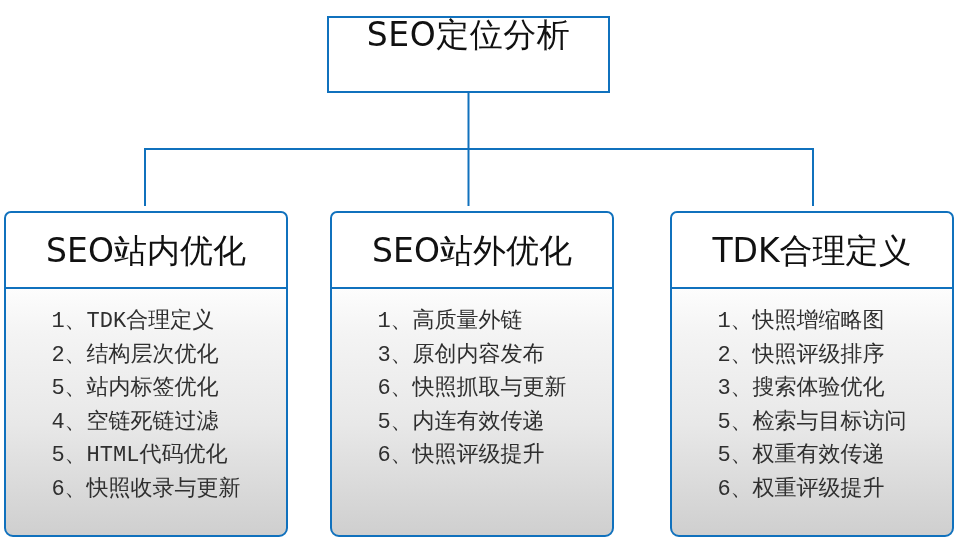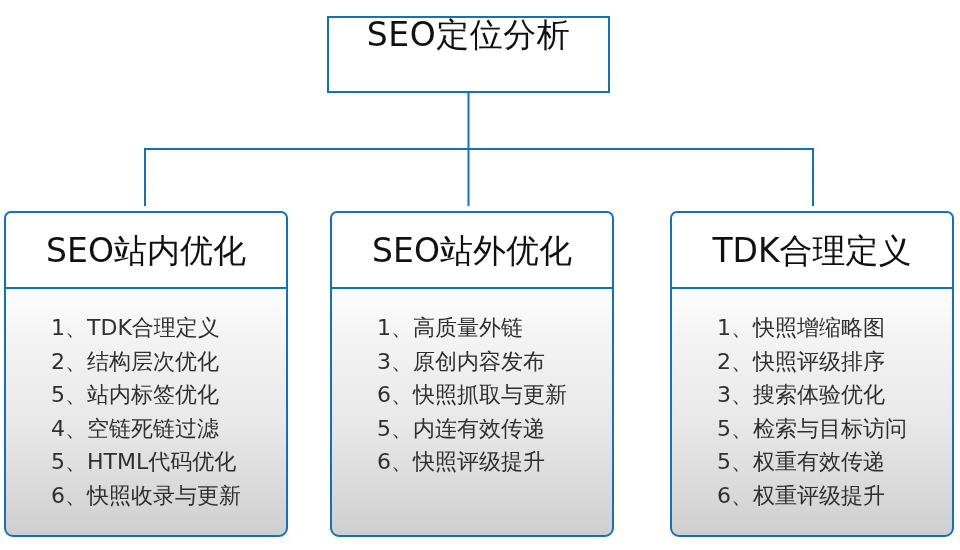--- a/index.html
+++ b/index.html
@@ -88,22 +88,23 @@
     border-radius: 0 0 9px 9px;
     background: linear-gradient(to bottom, #fdfdfd 0%, #f4f4f4 18%, #e8e8e8 55%, #d9d9d9 82%, #cfcfcf 100%);
     padding: 14px 0 0 0;
     display: flex;
     flex-direction: column;
     align-items: center;
     overflow: hidden;
   }
   .branch-list {
     list-style: none;
-    margin: 8px;
+    margin: 2px;
     padding: 0;
+    font-family: Liberation Mono, monospace;
   }
   .branch-list li {
     font-size: 22px;
     color: #2f2f2f;
     line-height: 33.5px;
     white-space: nowrap;
   }
 </style>
 </head>
 <body>

